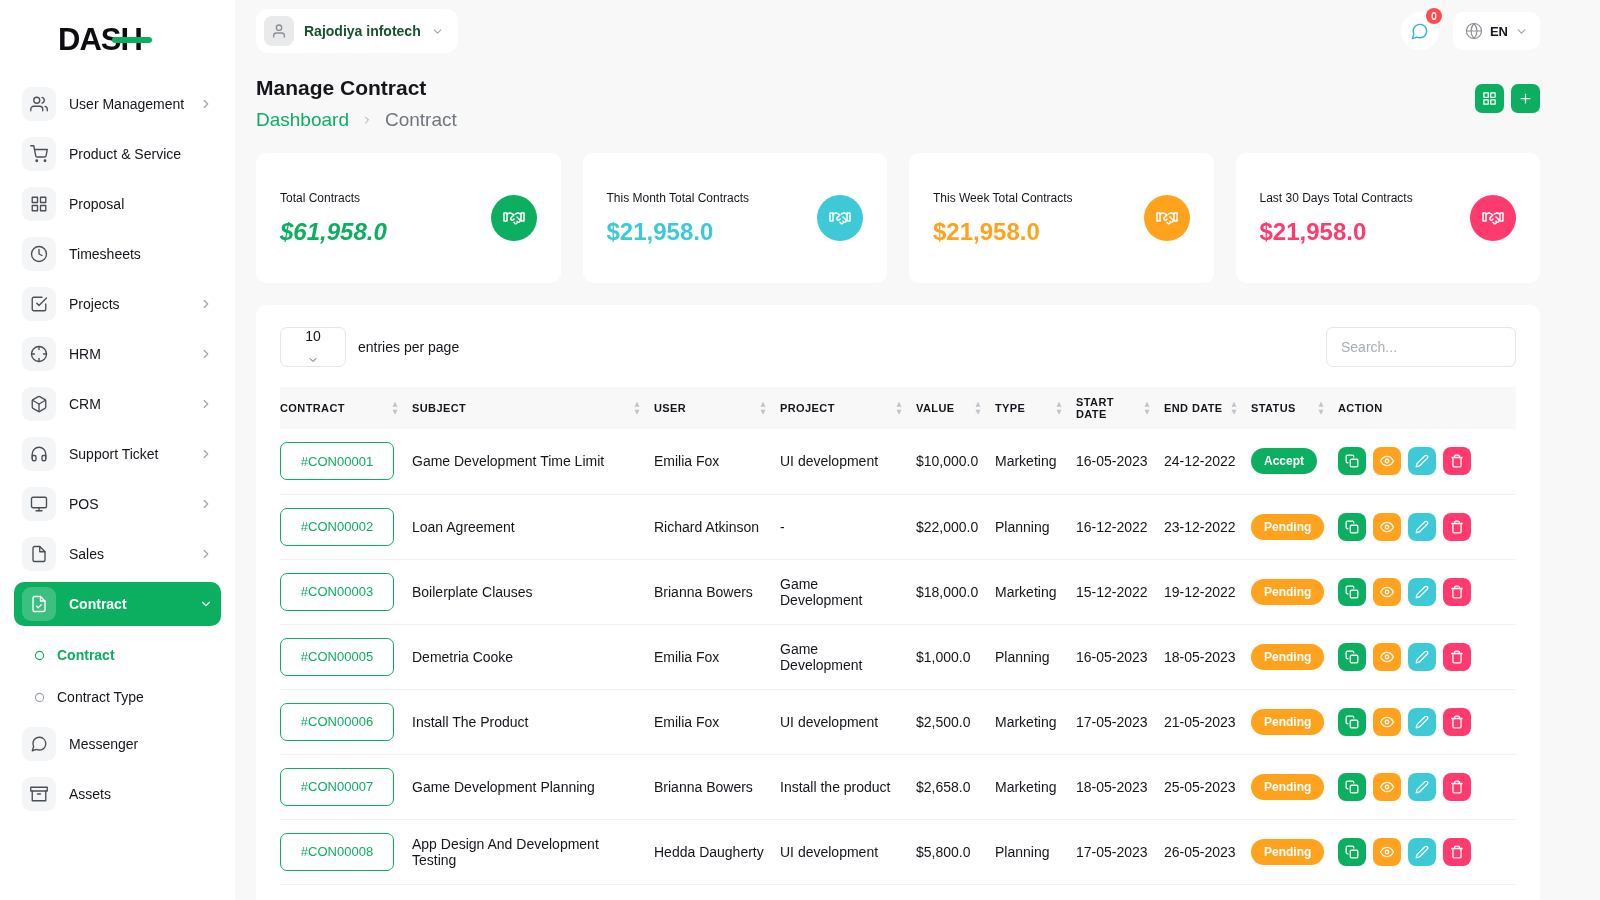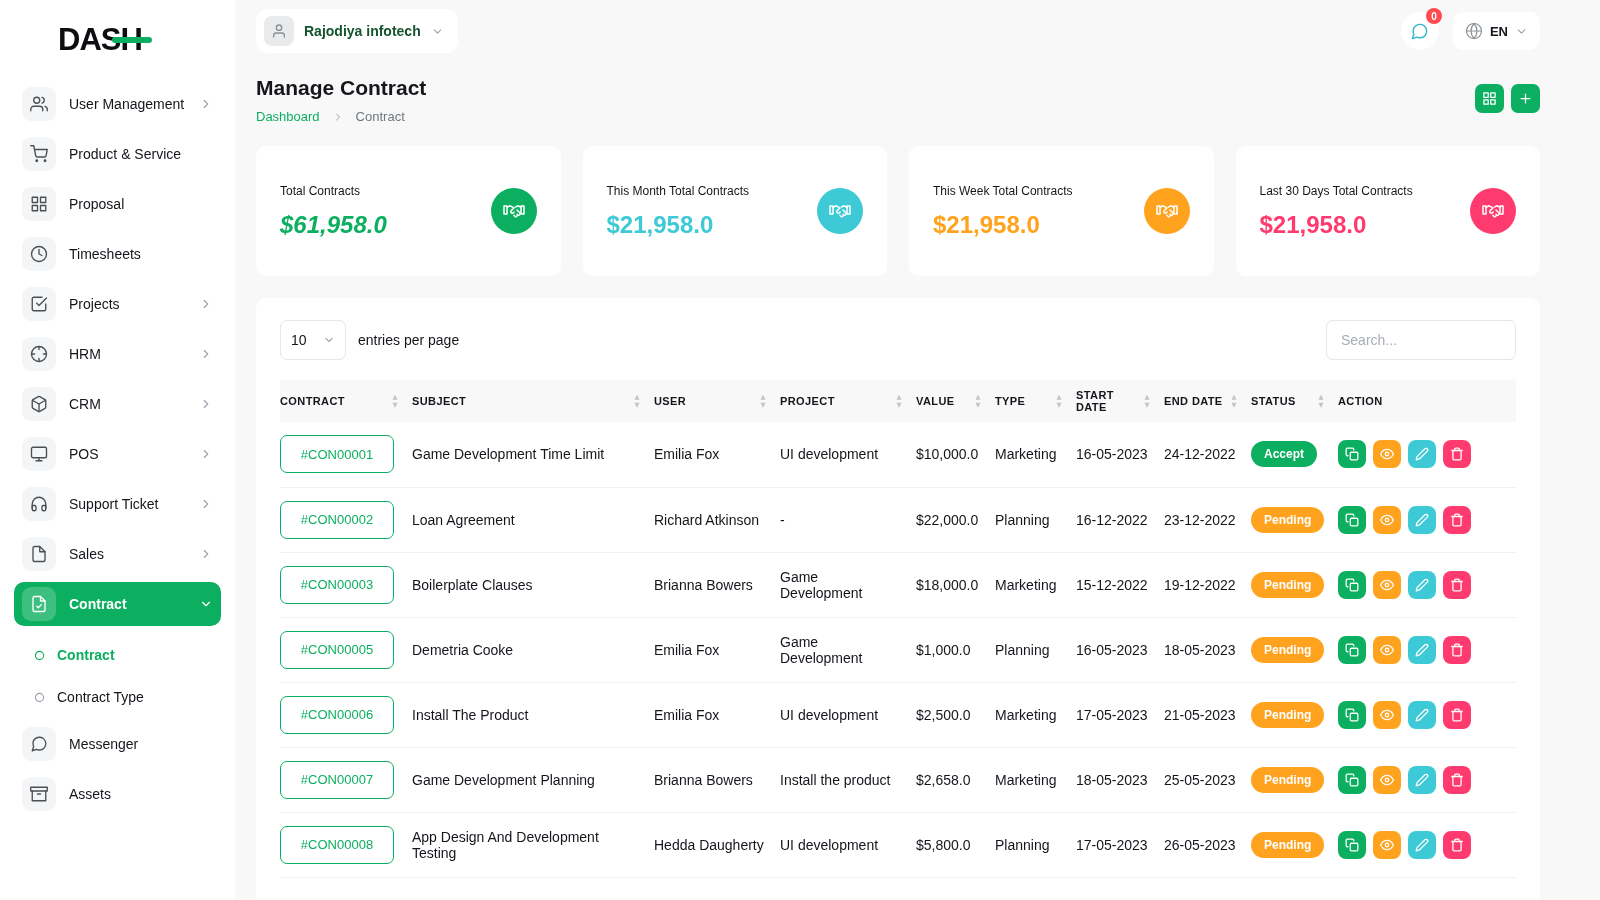--- a/index.html
+++ b/index.html
@@ -44,39 +44,39 @@
   .chev{width:13px;height:13px;color:#9CA3AF;}
   .topbar-right{display:flex;align-items:center;gap:14px;}
   .chat-btn{position:relative;width:38px;height:38px;border-radius:50%;background:#fff;display:flex;align-items:center;justify-content:center;}
   .chat-btn .chat-ic{width:19px;height:19px;color:#2FB9C9;stroke-width:1.8;}
   .chat-badge{position:absolute;top:-4px;right:-3px;min-width:16px;height:16px;border-radius:8px;background:#FF4C51;color:#fff;font-size:10px;font-weight:700;display:flex;align-items:center;justify-content:center;padding:0 4px;}
   .lang-btn{display:flex;align-items:center;gap:7px;background:#fff;border-radius:10px;height:38px;padding:0 12px;font-size:13px;font-weight:700;color:var(--dark);}
   .lang-btn .globe-ic{width:18px;height:18px;color:#8b9096;stroke-width:1.6;}
 
   .page-head{display:flex;justify-content:space-between;align-items:flex-start;margin-top:14px;}
   .page-title{margin:0;font-size:21px;font-weight:700;color:var(--dark);}
-  .breadcrumb{display:flex;align-items:center;gap:12px;margin-top:9px;font-size:13px;}
+  .breadcrumb{display:flex;align-items:center;gap:12px;margin-top:9px;font-size:19px;}
   .bc-home{color:var(--green);}
   .bc-sep .ic{width:12px;height:12px;color:#9CA3AF;}
   .bc-current{color:var(--gray);}
   .head-actions{display:flex;gap:7px;margin-top:8px;}
   .sq-btn{width:29px;height:29px;border-radius:7px;background:var(--green);display:flex;align-items:center;justify-content:center;}
   .sq-btn .ic{width:15px;height:15px;color:#fff;}
 
   .stats{display:flex;gap:22px;margin-top:22px;}
   .stat-card{flex:1;background:#fff;border-radius:10px;height:130px;padding:26px 24px;display:flex;align-items:center;justify-content:space-between;}
   .stat-label{font-size:12px;font-weight:400;color:var(--dark);}
   .stat-value{font-size:24px;font-weight:700;margin-top:13px;}
   .stat-icon{width:46px;height:46px;border-radius:50%;display:flex;align-items:center;justify-content:center;flex:none;}
   .stat-icon .ic{width:24px;height:24px;color:#fff;stroke-width:1.5;}
 
   .table-card{background:#fff;border-radius:10px;margin-top:22px;padding:22px 24px;height:620px;}
   .controls{display:flex;justify-content:space-between;align-items:center;}
   .controls-left{display:flex;align-items:center;gap:12px;}
-  .entries{display:flex;align-items:center;justify-content:space-between;width:66px;height:40px;border:1px solid #E3E6EA;border-radius:7px;padding:0 10px;font-size:14px;background:#fff;}
+  .entries{display:flex;align-items:center;justify-content:space-between;width:66px;height:40px;border:1px solid #E3E6EA;border-radius:7px;padding:0 10px;font-size:14px;background:#fff;flex-direction:column;}
   .entries .ic{width:12px;height:12px;color:#5c636a;}
   .entries-label{font-size:14px;color:var(--dark);}
   .search{width:190px;height:40px;border:1px solid #E3E6EA;border-radius:7px;padding:0 14px;font-size:14px;color:var(--dark);outline:none;background:#fff;}
   .search::placeholder{color:#A8AEB5;}
 
   table{width:100%;border-collapse:collapse;table-layout:fixed;margin-top:20px;}
   thead th{background:#F8F8F8;height:42px;font-size:11px;font-weight:700;letter-spacing:.4px;color:var(--dark);text-align:left;padding:0 14px 0 0;}
   .th-inner{display:flex;align-items:center;justify-content:space-between;}
   .sort{display:inline-flex;flex-direction:column;gap:1px;font-size:6.5px;line-height:1;color:#C0C5CC;font-family:"DejaVu Sans",sans-serif;}
   tbody td{border-bottom:1px solid var(--line);height:65px;font-size:14px;color:var(--dark);padding:0 14px 0 0;vertical-align:middle;}
@@ -289,37 +289,37 @@
       <span class="mlabel">CRM</span>
       <span class="mchev">
           <svg class="ic">
             <use href="#i-chev-right"></use>
           </svg>
         </span>
     </button>
     <button class="menu-item">
       <span class="chip">
           <svg class="ic">
+            <use href="#i-headphones"></use>
+          </svg>
+        </span>
+      <span class="mlabel">Support Ticket</span>
+      <span class="mchev">
+          <svg class="ic">
+            <use href="#i-chev-right"></use>
+          </svg>
+        </span>
+    </button>
+    <button class="menu-item">
+      <span class="chip">
+          <svg class="ic">
             <use href="#i-monitor"></use>
           </svg>
         </span>
       <span class="mlabel">POS</span>
-      <span class="mchev">
-          <svg class="ic">
-            <use href="#i-chev-right"></use>
-          </svg>
-        </span>
-    </button>
-    <button class="menu-item">
-      <span class="chip">
-          <svg class="ic">
-            <use href="#i-headphones"></use>
-          </svg>
-        </span>
-      <span class="mlabel">Support Ticket</span>
       <span class="mchev">
           <svg class="ic">
             <use href="#i-chev-right"></use>
           </svg>
         </span>
     </button>
     <button class="menu-item">
       <span class="chip">
           <svg class="ic">
             <use href="#i-file"></use>

